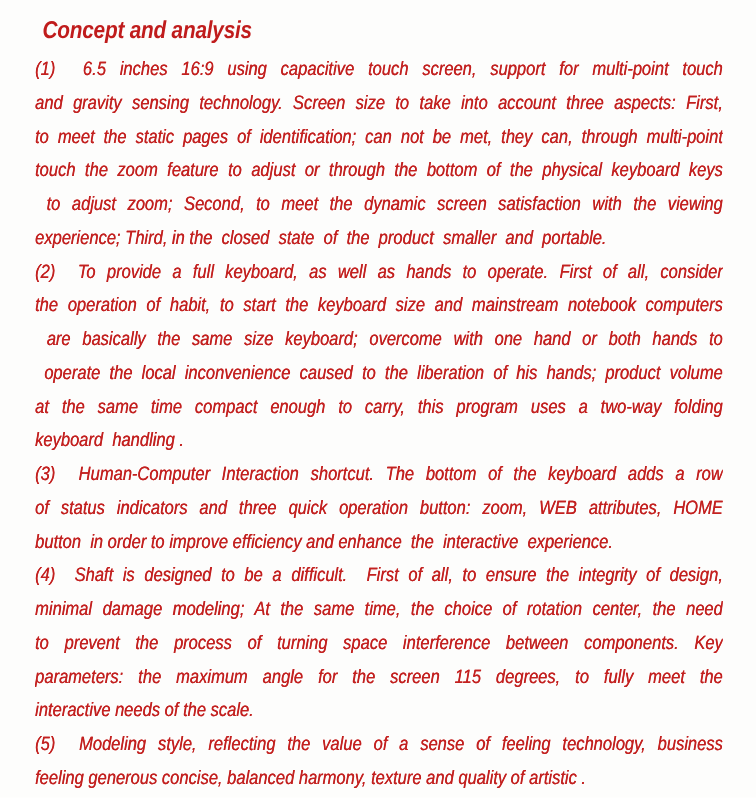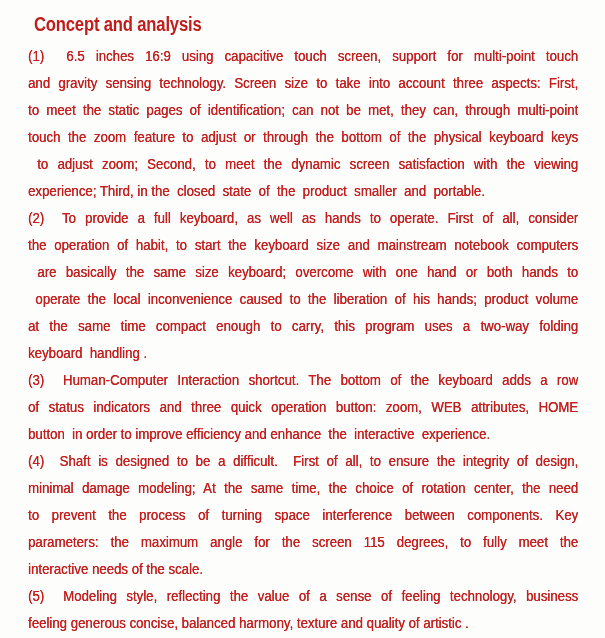--- a/index.html
+++ b/index.html
@@ -41,21 +41,21 @@
     content: "";
     display: inline-block;
     width: 100%;
     height: 0;
   }
   .line.last { text-align: left; }
 </style>
 </head>
 <body>
 
-<div class="page" style="background: rgb(253, 253, 252);">
+<div class="page" style="background: rgb(253, 253, 252); font-style: italic;">
   <div class="scale-wrap">
     <h1 class="heading" style="color: rgb(192, 28, 28);">Concept and analysis</h1>
     <div id="content" style="color: rgb(195, 33, 32);">
         <div class="para">
           <div class="line">(1)  6.5 inches 16:9 using capacitive touch screen, support for multi-point touch</div>
           <div class="line">and gravity sensing technology. Screen size to take into account three aspects: First,</div>
           <div class="line">to meet the static pages of identification; can not be met, they can, through multi-point</div>
           <div class="line">touch the zoom feature to adjust or through the bottom of the physical keyboard keys</div>
           <div class="line"> to adjust zoom; Second, to meet the dynamic screen satisfaction with the viewing</div>
           <div class="line last">experience; Third, in the  closed  state  of  the  product  smaller  and  portable.</div>

